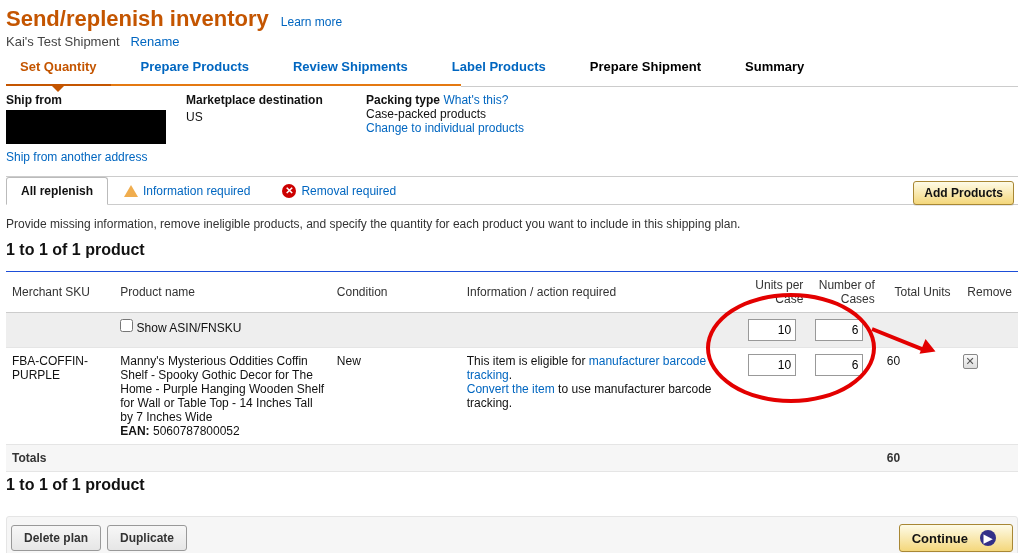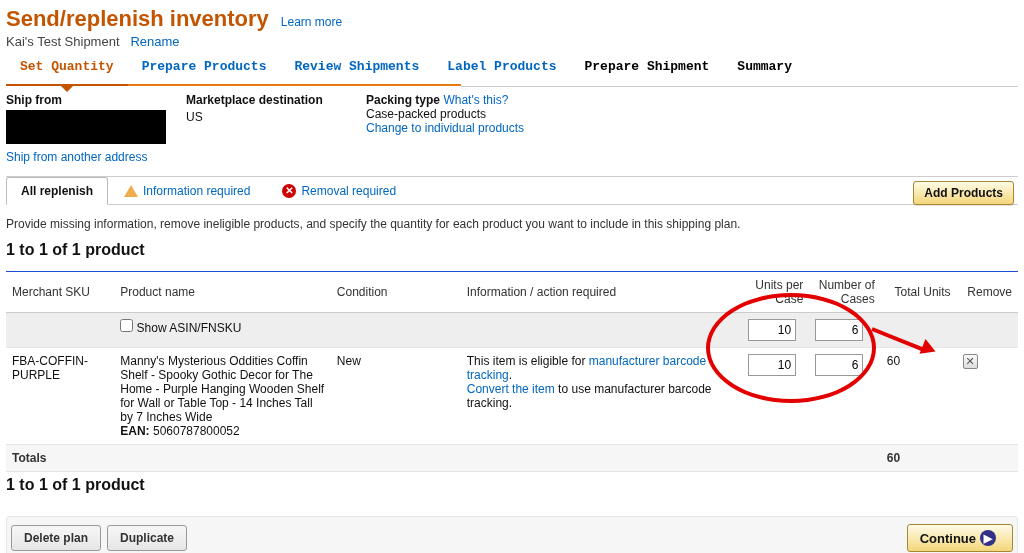--- a/index.html
+++ b/index.html
@@ -2,21 +2,21 @@
 <html><head>
 <meta charset="utf-8">
 <style>
   * { box-sizing: border-box; margin:0; padding:0; }
   body { font-family: Arial, Helvetica, sans-serif; font-size:12px; color:#111; background:#fff; width:1024px; }
   .wrap { padding: 6px 6px 10px 6px; }
   a, .link { color:#0066c0; text-decoration:none; cursor:pointer; }
   .heading-row { display:flex; align-items:baseline; gap:12px; }
   h1 { font-size:22px; font-weight:bold; color:#c45500; }
   .subh { font-size:13px; color:#444; margin-top:2px;}
-  .tabs { display:flex; gap:0; font-size:13px;font-family:Liberation Mono, monospace; }
+  .tabs { display:flex; gap:16px; font-size:13px; }
   .tabs .tab { padding:10px 14px; color:#0066c0; font-weight:bold; border-bottom:2px solid transparent; cursor:pointer; position:relative;}
   .tabs .tab.active { color:#c45500; border-bottom:2px solid #c45500; }
   .tabs .tab.inactive { color:#000; font-weight:bold; cursor:default; }
   .tab.active:after { content:""; position:absolute; left:50%; bottom:-2px; width:0;height:0; border-left:6px solid transparent; border-right:6px solid transparent; border-bottom:6px solid #c45500; transform:translateX(-50%) translateY(100%) rotate(180deg); }
   .tabline { border-bottom:2px solid #e47911; height:0; margin-top:-2px;}
   .gray-rest { border-bottom:1px solid #ccc; height:0;}
   .topinfo { display:flex; gap:0; padding:4px 0 10px 0; }
   .topinfo .col { padding: 2px 12px 2px 0; font-size:12px; width:180px;}
   .topinfo .col.w2 { width:180px; }
   .topinfo .col.w3 { width:300px; }
@@ -34,21 +34,21 @@
   .count { font-size:16px; padding:4px 0 12px 0;}
   table.grid { width:100%; border-collapse:collapse; font-size:12px;}
   table.grid th { text-align:left; font-weight:normal; color:#333; padding:6px 6px; border-top:1px solid #1d4ed8; border-bottom:1px solid #ccc;}
   table.grid th.r { text-align:right;}
   table.grid td { padding:6px 6px; vertical-align:top; border-bottom:1px solid #e5e5e5;}
   tr.toolrow td { background:#eee; }
   input.qty { width:48px; padding:3px 4px; text-align:right; border:1px solid #999; font-size:12px; background:#fff;}
   .totalsrow td { font-weight:bold; color:#333; background:#f6f6f6; border-top:1px solid #666;}
   .footer-bar { display:flex; justify-content:space-between; align-items:center; padding:4px 0; margin-top:10px; border:1px solid #e5e5e5; background:#f6f6f6; border-radius:3px; }
   .footer-bar .left{ display:flex; gap:6px; padding:4px;}
-  .continue { background:linear-gradient(#fefbe7,#f4d77b); border:1px solid #a88734; border-radius:3px; padding:5px 16px 5px 12px; font-weight:bold; font-size:13px; display:flex; align-items:center; gap:4px; cursor:pointer; margin-right:4px;}
+  .continue { background:linear-gradient(#fefbe7,#f4d77b); border:1px solid #a88734; border-radius:3px; padding:5px 16px 5px 12px; font-weight:bold; font-size:13px; display:flex; align-items:center; gap:12px; cursor:pointer; margin-right:4px;}
   .continue .arrow { width:16px;height:16px;border-radius:50%;background:#333088; display:inline-flex; align-items:center; justify-content:center; color:#fff; font-size:11px;}
   .removebox { width:15px;height:15px;border:1px solid #888; border-radius:2px; background:linear-gradient(#fafafa,#ddd); text-align:center; line-height:13px; font-size:11px; color:#555; cursor:pointer;}
   
   .overlay { position:absolute; left:0; top:0; pointer-events:none;}
   .tblwrap { position:relative; }
   .ellipse { position:absolute; border:4px solid #e30000; border-radius:50%; }
   .arrow-line { position:absolute; width:60px; height:4px; background:#e30000; transform-origin:left center;}
   .arrow-head { position:absolute; width:0;height:0; border-left:14px solid #e30000; border-top:8px solid transparent; border-bottom:8px solid transparent;}
 </style>
 </head>

